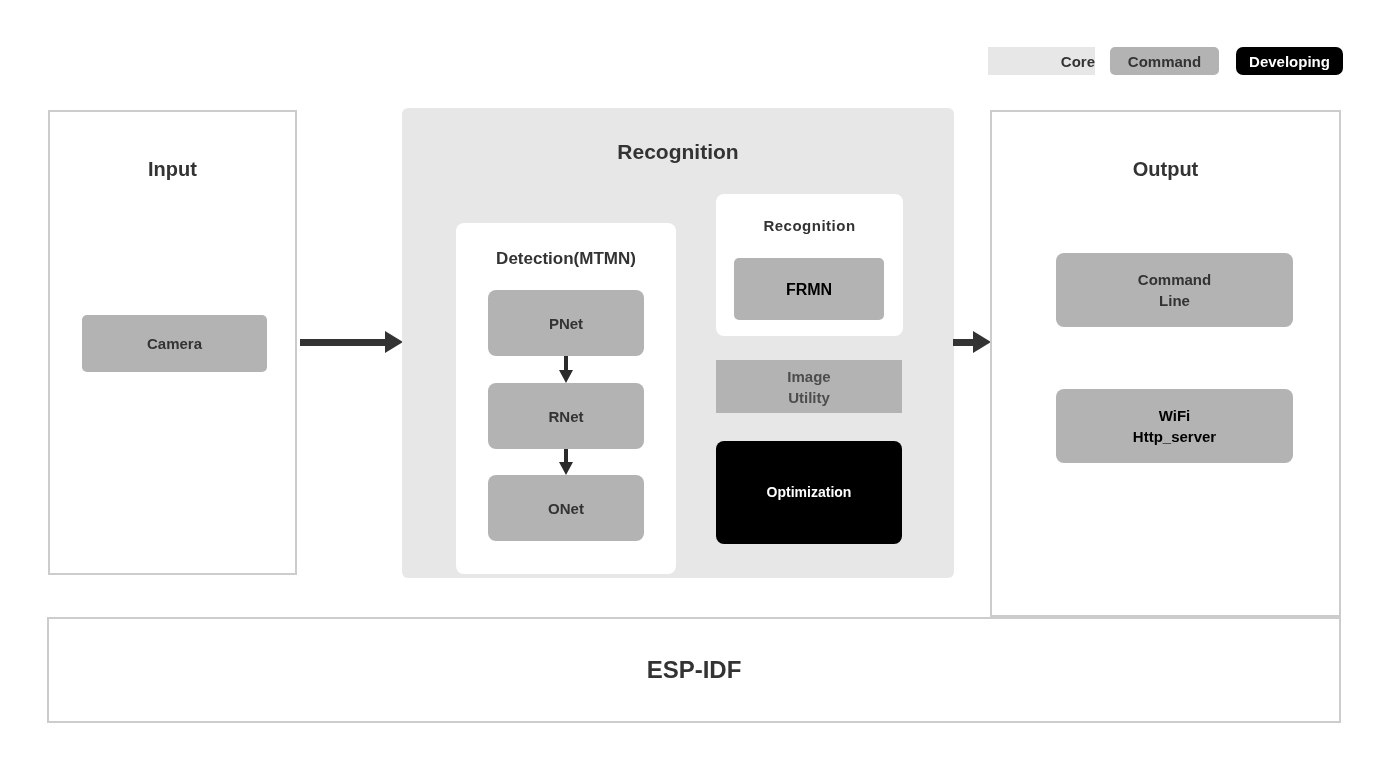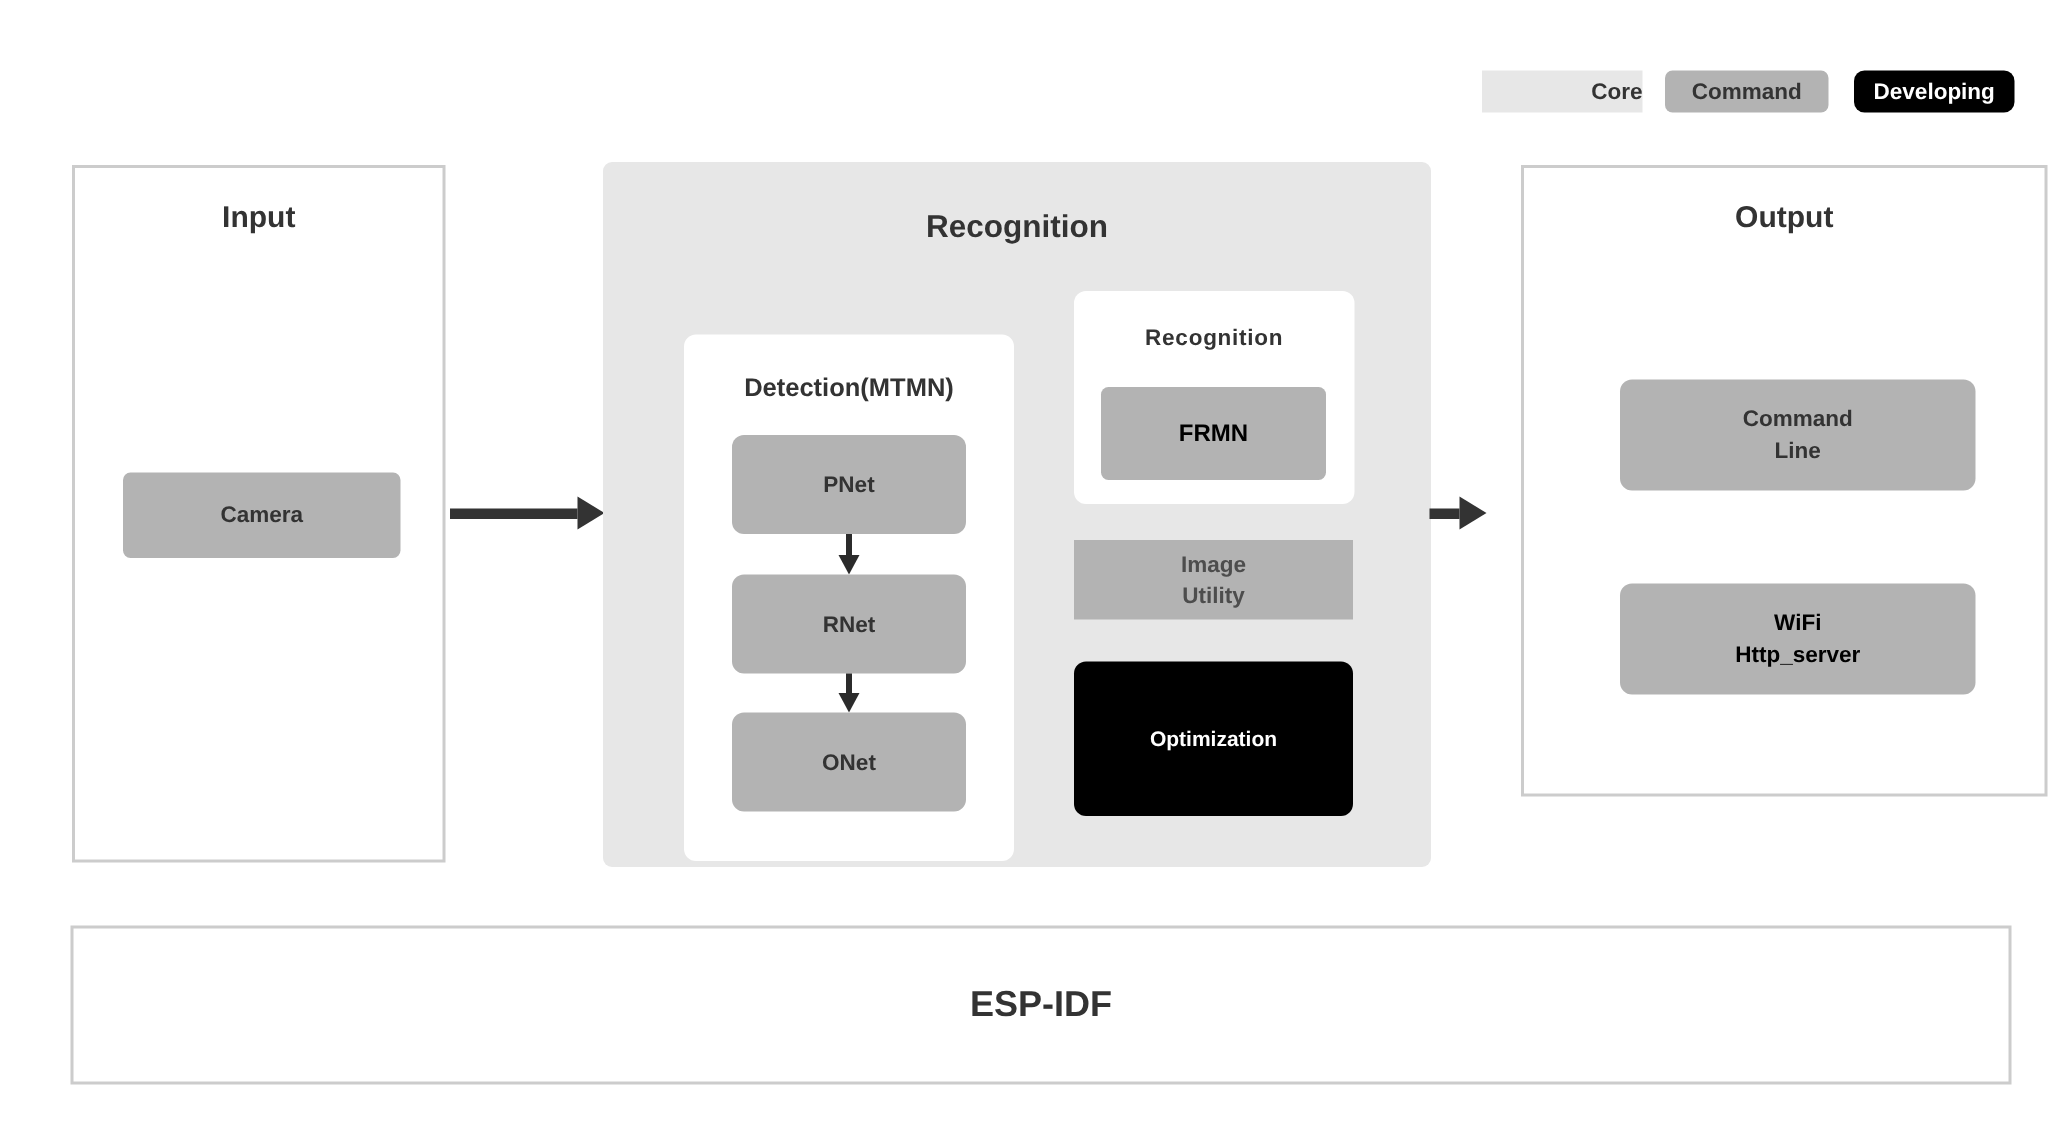--- a/index.html
+++ b/index.html
@@ -29,35 +29,35 @@
   .legend-core       { left: 988px;  top: 47px; width: 107px; height: 28px; background: #e7e7e7; justify-content: flex-end; }
   .legend-released   { left: 1110px; top: 47px; width: 109px; height: 28px; background: #b3b3b3; border-radius: 5px; }
   .legend-developing { left: 1236px; top: 47px; width: 107px; height: 28px; background: #000000; border-radius: 7px; color: #ffffff; }
 
   
   .panel-outline {
     background: #ffffff;
     border: 2px solid #cccccc;
   }
   .panel-input  { left: 48px;  top: 110px; width: 249px; height: 465px; }
-  .panel-output { left: 1014px; top: 110px; width: 351px; height: 421px; }
+  .panel-output { left: 990px; top: 110px; width: 351px; height: 507px; }
   .panel-processing {
     left: 402px; top: 108px; width: 552px; height: 470px;
     background: #e7e7e7;
     border-radius: 6px;
   }
   .panel-espidf { left: 47px; top: 617px; width: 1294px; height: 106px; }
 
   .panel-title {
     width: 100%;
     text-align: center;
     font-weight: bold;
     color: #333333;
   }
-  .title-io   { padding-top: 22px; font-size: 20px; }
+  .title-io   { padding-top: 46px; font-size: 20px; }
   .title-proc { padding-top: 32px; font-size: 21px; }
   .title-espidf {
     height: 100%;
     display: flex;
     align-items: center;
     justify-content: center;
     font-weight: bold;
     font-size: 24px;
     color: #333333;
   }

